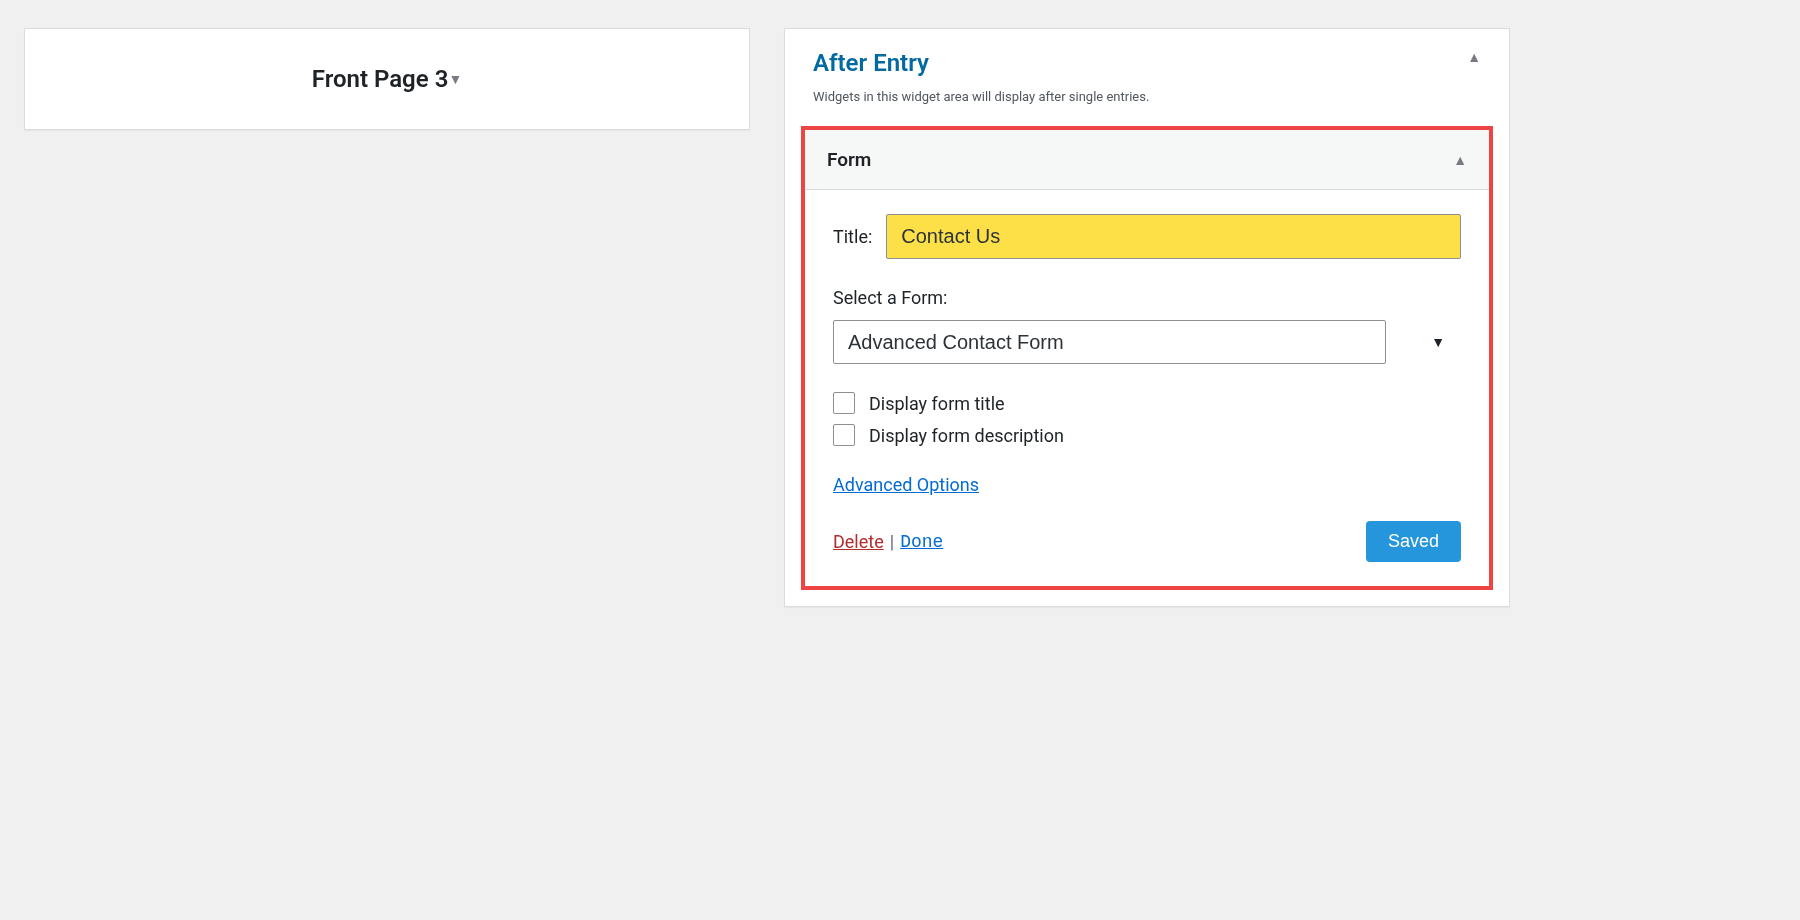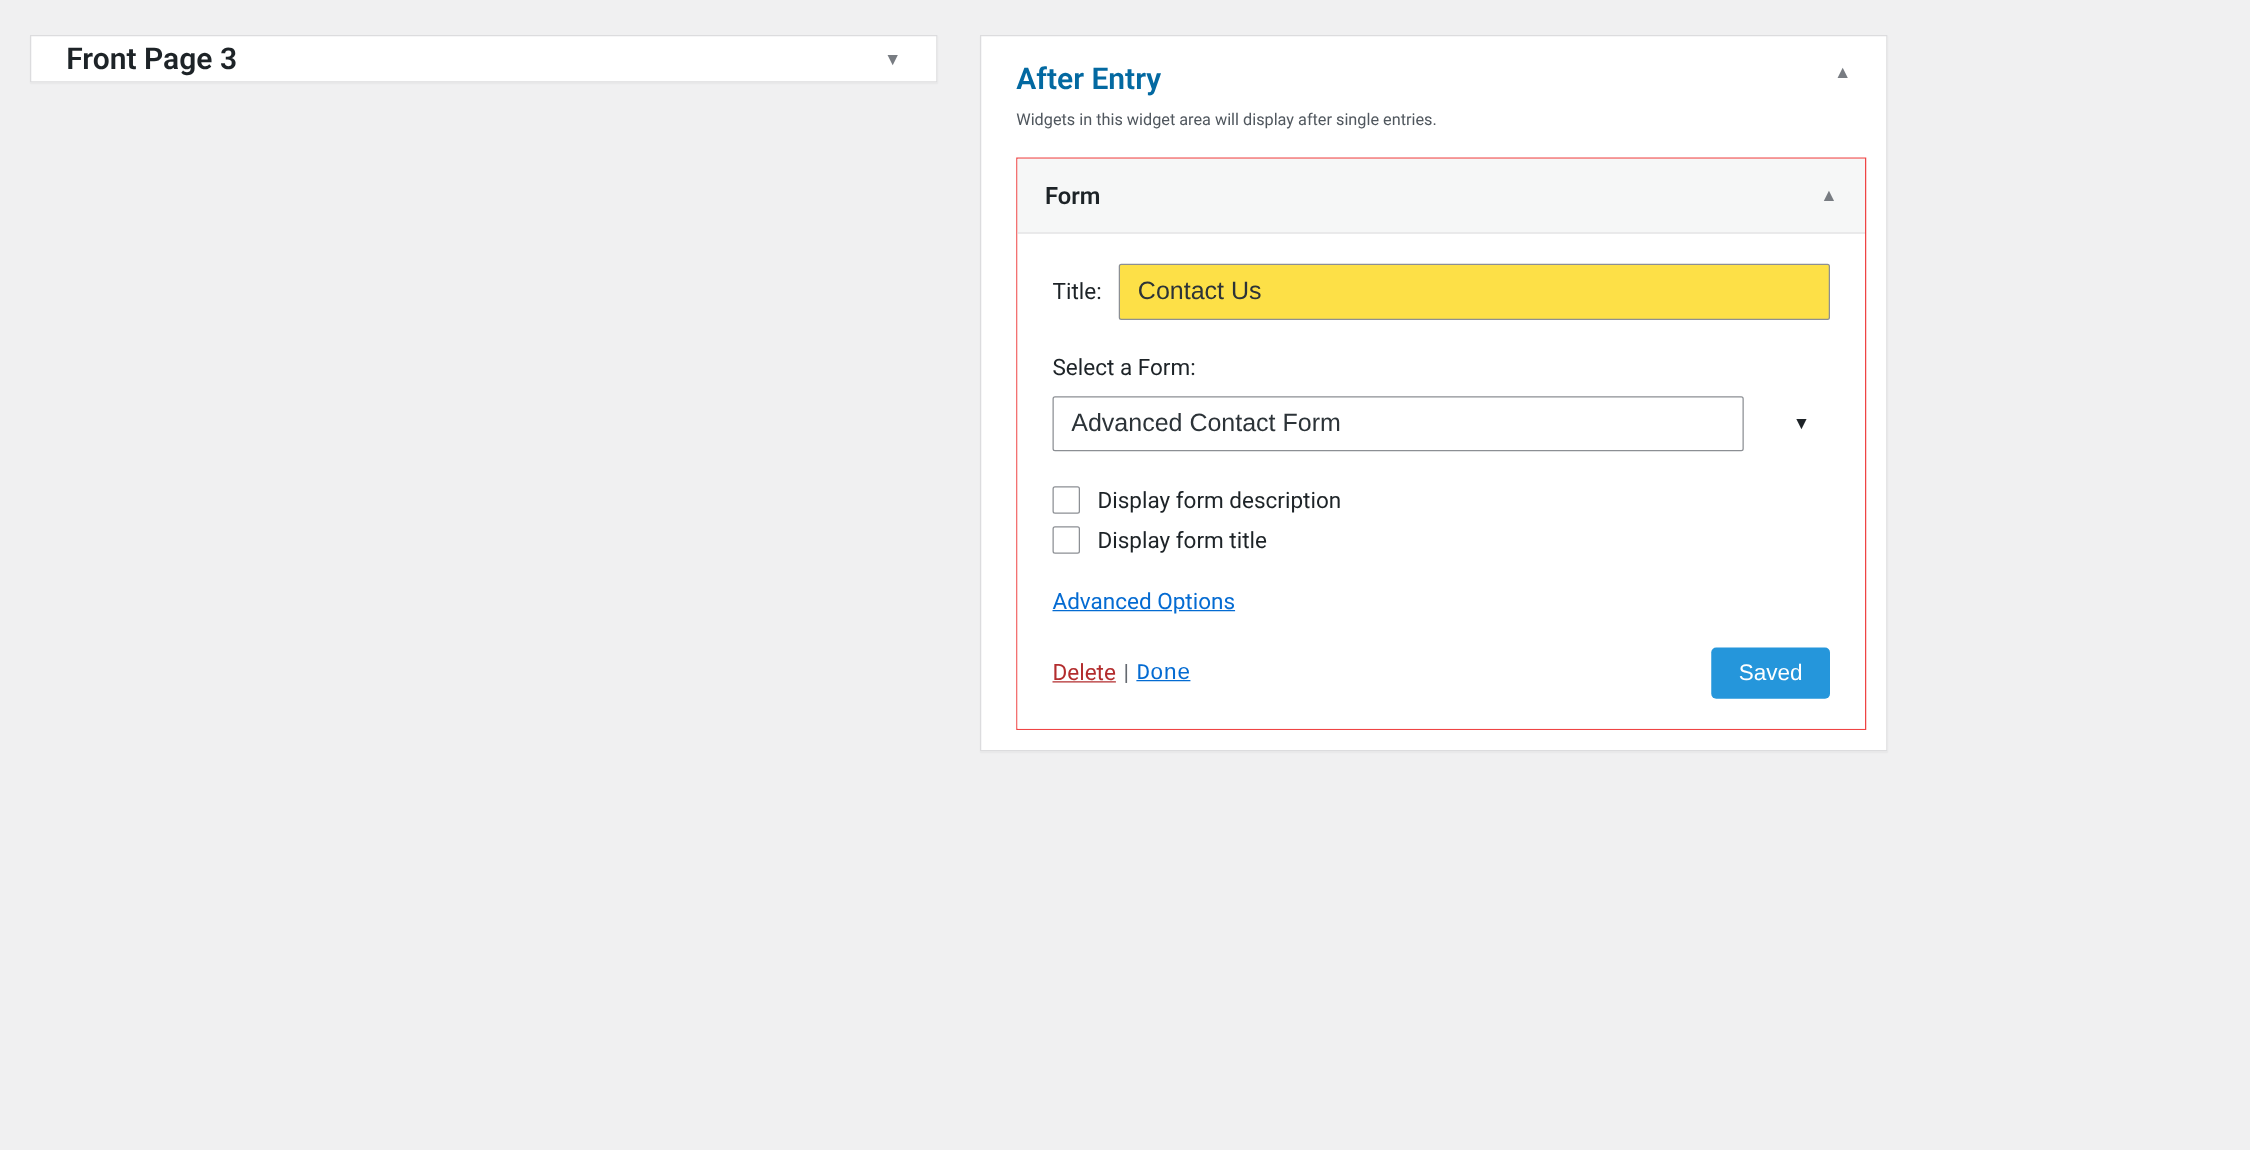--- a/index.html
+++ b/index.html
@@ -29,22 +29,22 @@
     .right-column {
       flex: 0 0 726px;
     }
 
     .widget-area-collapsed {
       background: #fff;
       border: 1px solid #dcdcde;
       box-shadow: 0 1px 1px rgba(0,0,0,0.04);
       display: flex;
       align-items: center;
-      justify-content: space-between;
-      padding: 4px 28px;
+      justify-content: center;
+      padding: 36px 28px;
       cursor: pointer;
     }
 
     .widget-area-collapsed h2 {
       font-size: 24px;
       font-weight: 600;
       color: #1d2327;
     }
 
     .widget-area-expanded {
@@ -72,22 +72,21 @@
       padding: 12px 28px 22px 28px;
       font-size: 13px;
       color: #50575e;
     }
 
     .widget-list {
       padding: 0 16px 16px 16px;
     }
 
     .widget-item {
-      border: 1px solid #ef4444;
-      margin-left: 12px;
+      border: 4px solid #ef4444;
     }
 
     .widget-item-header {
       background: #f6f7f7;
       display: flex;
       align-items: center;
       justify-content: space-between;
       padding: 18px 22px;
       cursor: move;
       border-bottom: 1px solid #dcdcde;
@@ -289,26 +288,26 @@
               <div class="select-wrapper">
                 <select>
                   <option>Advanced Contact Form</option>
                 </select>
                 <span class="select-caret">▼</span>
               </div>
             </div>
 
             <div class="checkbox-group">
               <div class="checkbox-row">
+                <input type="checkbox" id="cb1" style="">
+                <label for="cb1">Display form title</label>
+              </div>
+              <div class="checkbox-row">
                 <input type="checkbox" id="cb2" style="">
                 <label for="cb2">Display form description</label>
-              </div>
-              <div class="checkbox-row">
-                <input type="checkbox" id="cb1" style="">
-                <label for="cb1">Display form title</label>
               </div>
             </div>
 
             <div class="adv-options">
               <a href="#">Advanced Options</a>
             </div>
 
             <div class="widget-controls">
               <div class="widget-control-links">
                 <a href="#" class="delete-link">Delete</a>

